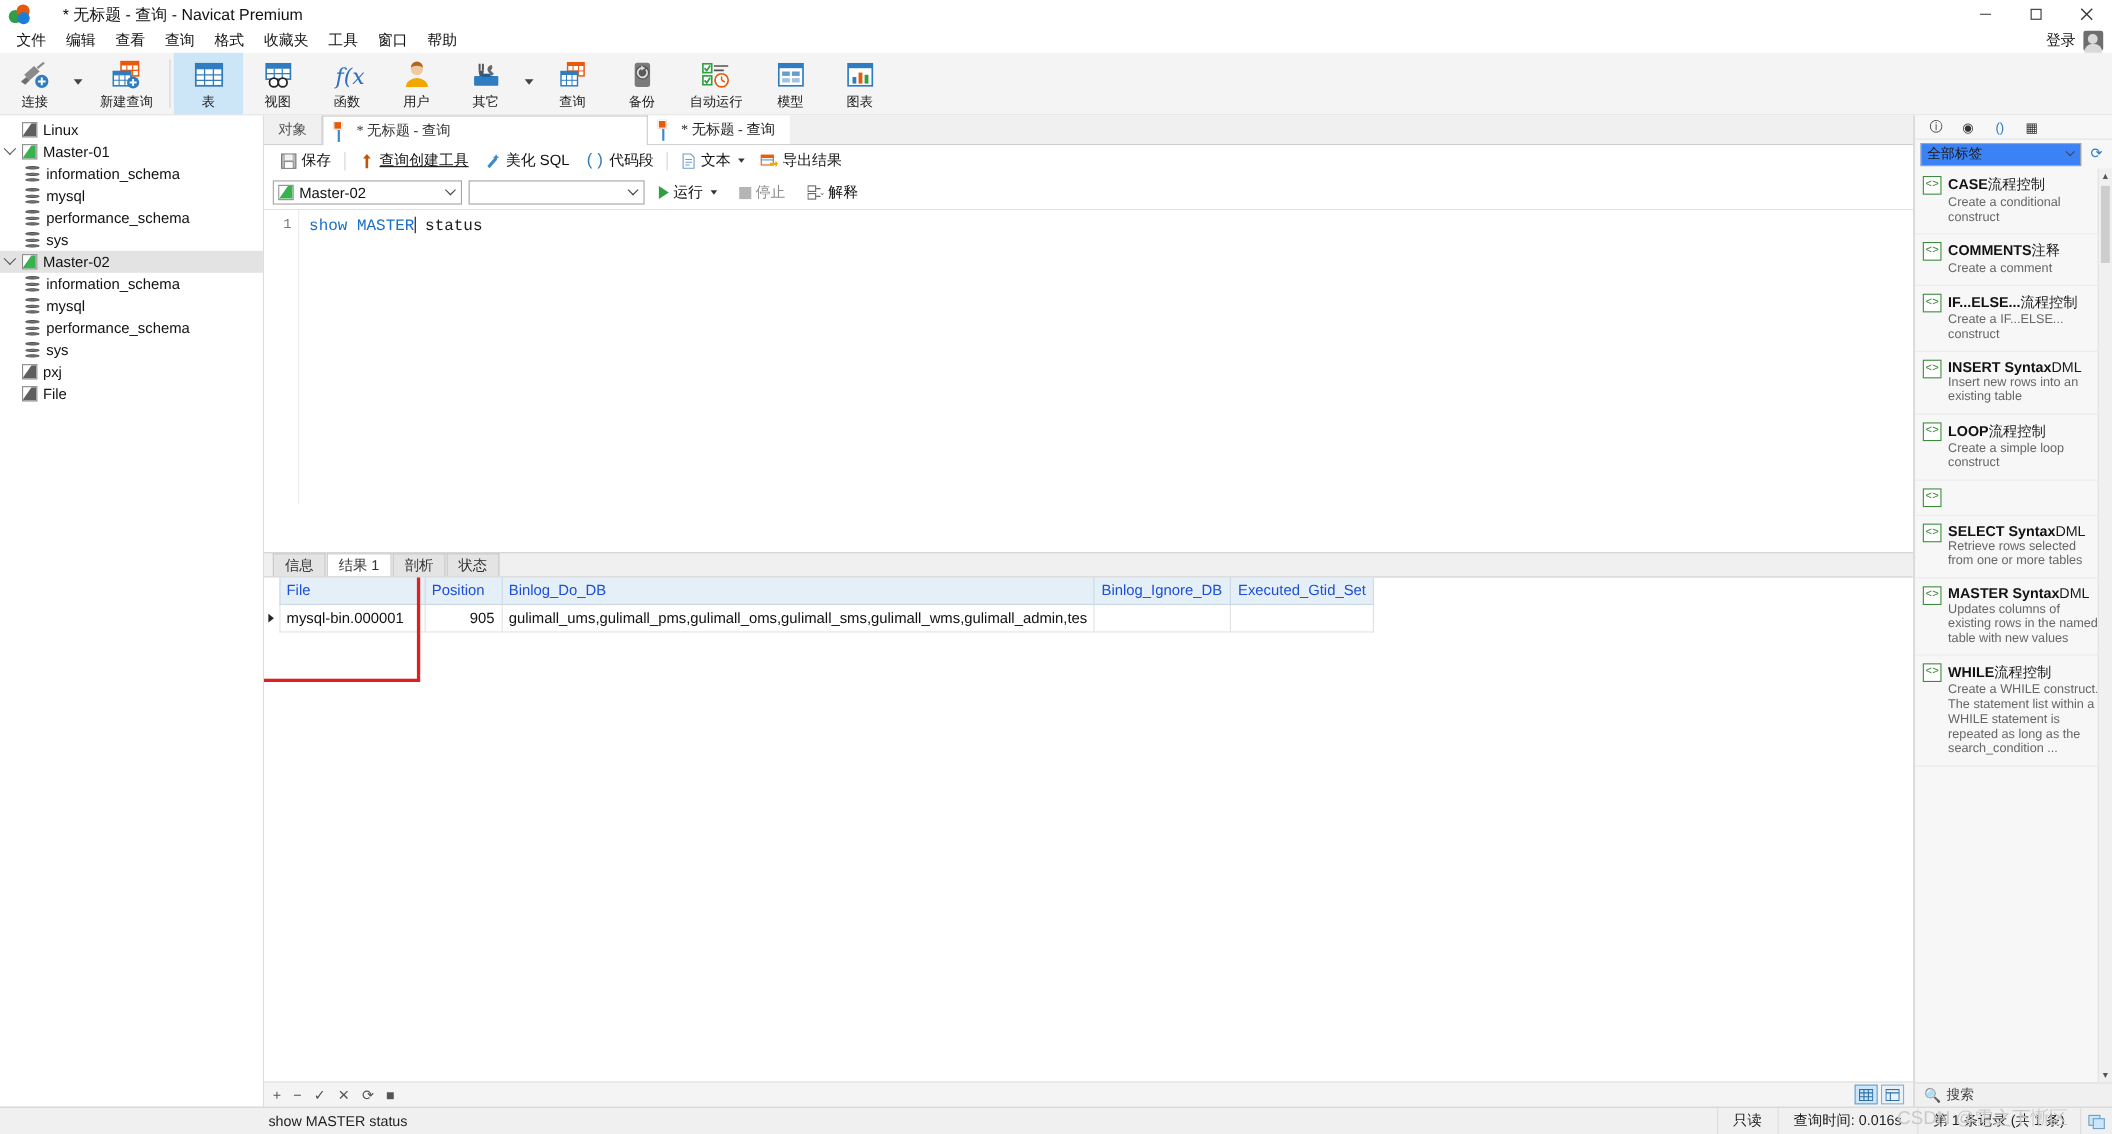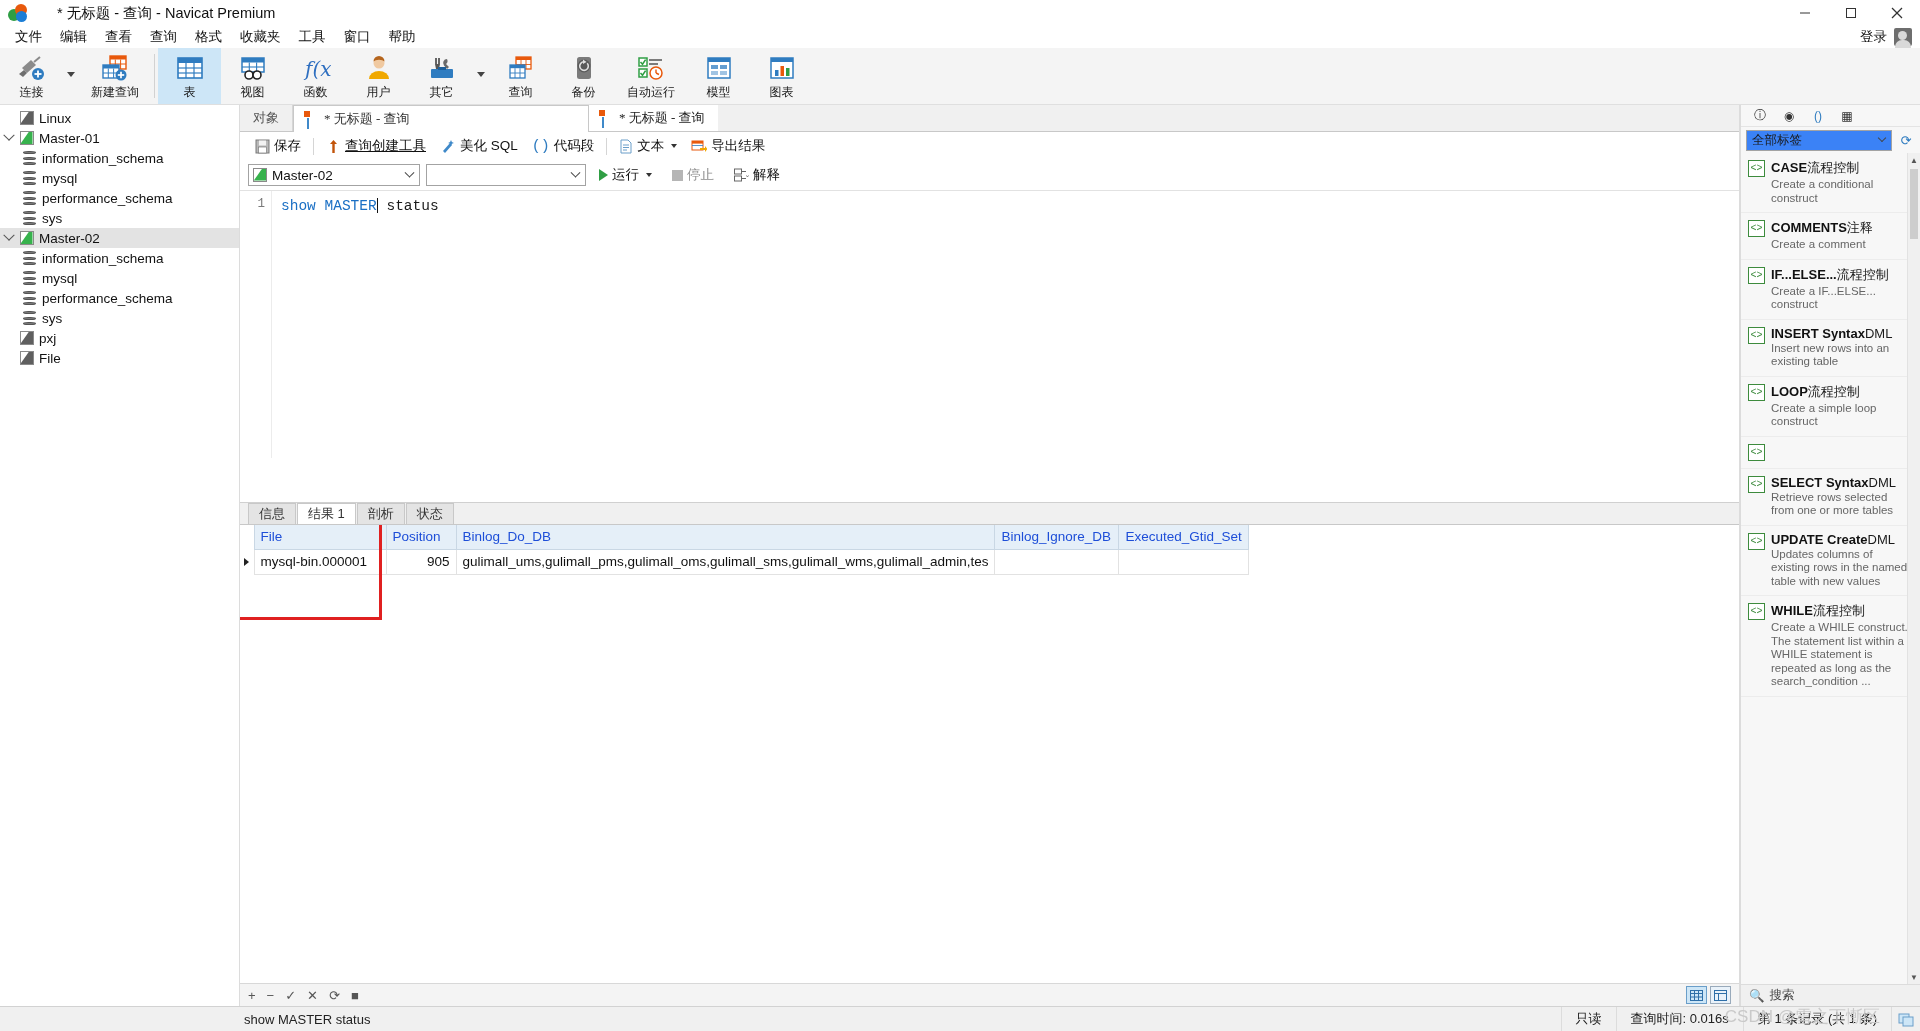--- a/index.html
+++ b/index.html
@@ -803,21 +803,21 @@
           <span class="sn-ico">&lt;&gt;</span>
           <span class="rp-txt">
             <span class="rp-title">SELECT Syntax</span><span class="tag">DML</span>
             <div class="rp-desc">Retrieve rows selected from one or more tables</div>
           </span>
         </div>
 
         <div class="rp-item">
           <span class="sn-ico">&lt;&gt;</span>
           <span class="rp-txt">
-            <span class="rp-title">UPDATE Create</span><span class="tag">DML</span>
+            <span class="rp-title">MASTER Syntax</span><span class="tag">DML</span>
             <div class="rp-desc">Updates columns of existing rows in the named table with new values</div>
           </span>
         </div>
 
         <div class="rp-item">
           <span class="sn-ico">&lt;&gt;</span>
           <span class="rp-txt">
             <span class="rp-title">WHILE</span><span class="tag">流程控制</span>
             <div class="rp-desc">Create a WHILE construct. The statement list within a WHILE statement is repeated as long as the search_condition ...</div>
           </span>

